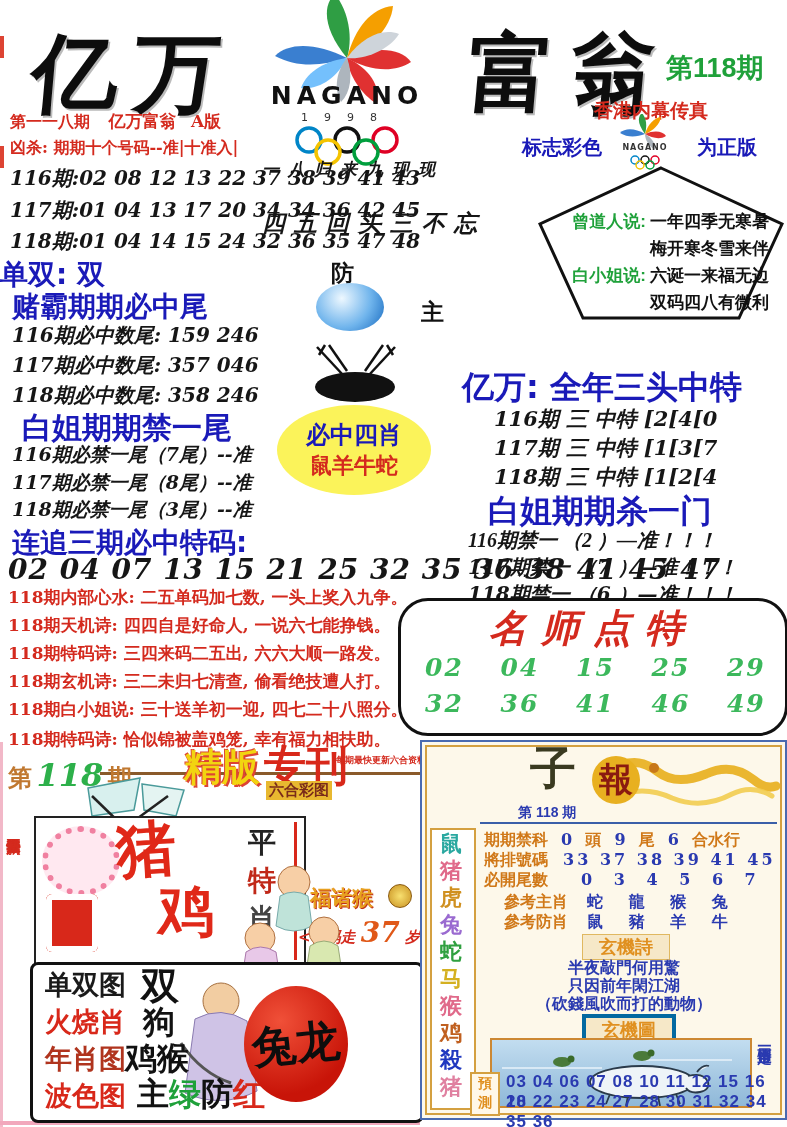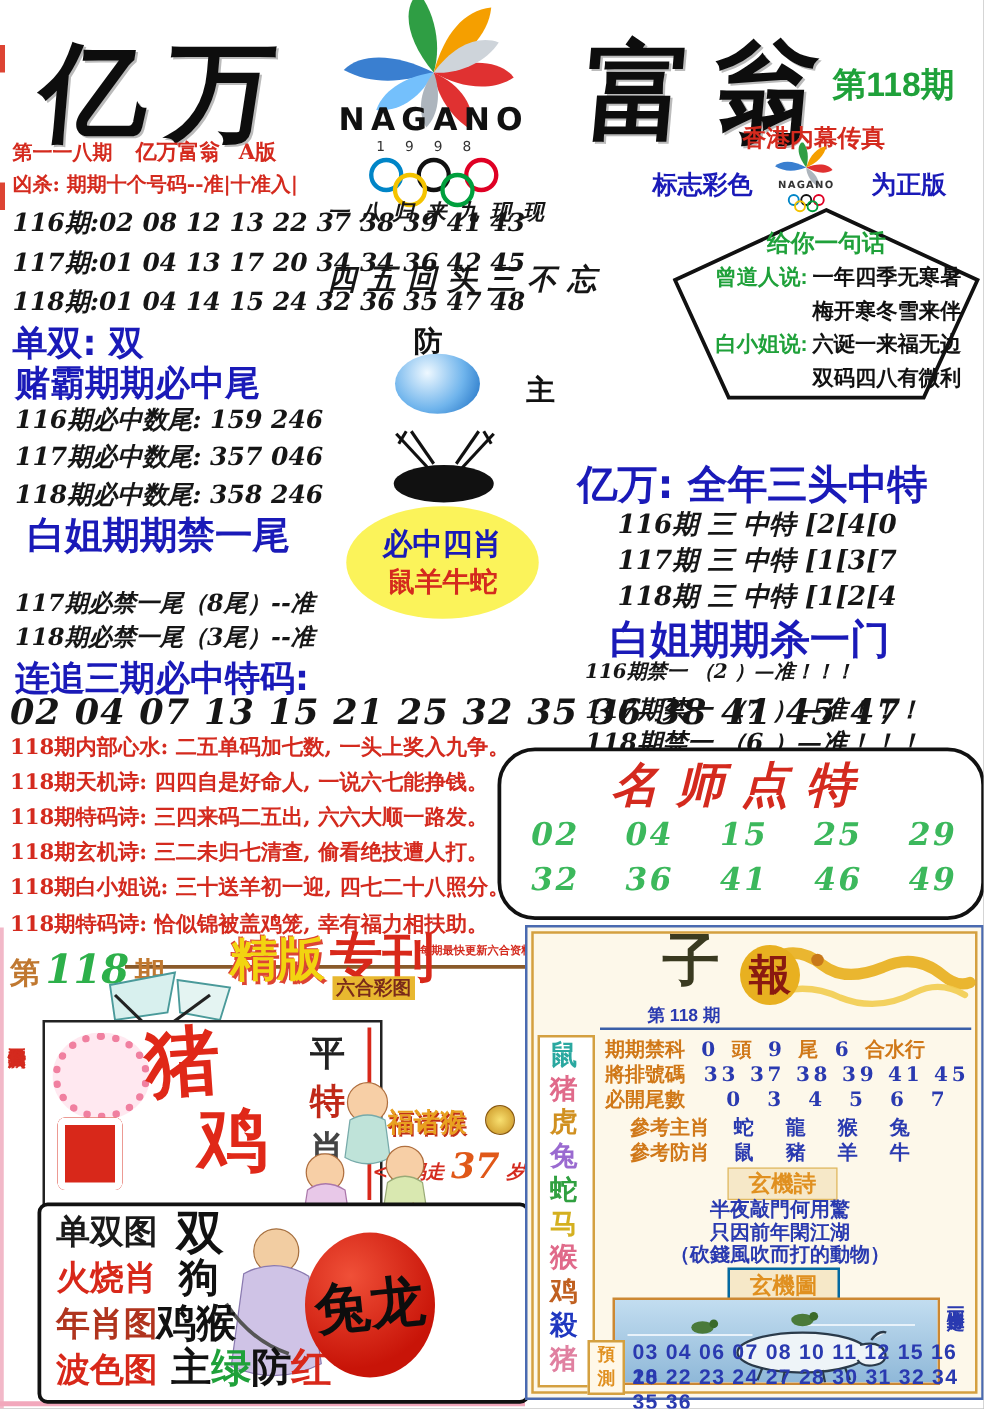--- a/index.html
+++ b/index.html
@@ -65,27 +65,28 @@
     <span class="hw-red" style="font-size:16px;">第一一八期</span>
     <span class="hw-red" style="font-size:17px;margin-left:14px;">亿万富翁</span>
     <span class="hw-red" style="font-size:17px;margin-left:10px;">A版</span>
   </div>
   <div class="abs hw-red" style="left:10px;top:138px;font-size:16px;">凶杀: 期期十个号码--准|十准入|</div>
 
   <div class="abs hand" style="left:10px;top:165px;font-size:20px;">116期:02 08 12 13 22 37 38 39 41 43</div>
   <div class="abs hand" style="left:10px;top:197px;font-size:20px;">117期:01 04 13 17 20 34 34 36 42 45</div>
   <div class="abs hand" style="left:10px;top:228px;font-size:20px;">118期:01 04 14 15 24 32 36 35 47 48</div>
 
-  <div class="abs bighead" style="left:10px;top:256px;font-size:28px;">单双: 双</div>
+  <div class="abs bighead" style="left:0;top:256px;font-size:28px;">单双: 双</div>
   <div class="abs bighead" style="left:12px;top:288px;font-size:28px;">赌霸期期必中尾</div>
   <div class="abs hand" style="left:12px;top:322px;font-size:20px;">116期必中数尾:  159   246</div>
   <div class="abs hand" style="left:12px;top:352px;font-size:20px;">117期必中数尾:  357   046</div>
   <div class="abs hand" style="left:12px;top:382px;font-size:20px;">118期必中数尾:  358   246</div>
 
   <div class="abs bighead" style="left:22px;top:408px;font-size:30px;">白姐期期禁一尾</div>
+  <div class="abs hand" style="left:12px;top:442px;font-size:19px;">116期必禁一尾（7尾）--准</div>
   <div class="abs hand" style="left:12px;top:470px;font-size:19px;">117期必禁一尾（8尾）--准</div>
   <div class="abs hand" style="left:12px;top:497px;font-size:19px;">118期必禁一尾（3尾）--准</div>
 
   <div class="abs bighead" style="left:12px;top:524px;font-size:28px;">连追三期必中特码:</div>
   <div class="abs hand" style="left:8px;top:553px;font-size:28px;letter-spacing:1px;">02 04 07 13 15 21 25 32 35 36 38 41 45 47</div>
 
   <div class="abs hw-red" style="left:8px;top:586px;font-size:17px;">118期内部心水: 二五单码加七数, 一头上奖入九争。</div>
   <div class="abs hw-red" style="left:8px;top:614px;font-size:17px;">118期天机诗: 四四自是好命人, 一说六七能挣钱。</div>
   <div class="abs hw-red" style="left:8px;top:642px;font-size:17px;">118期特码诗: 三四来码二五出, 六六大顺一路发。</div>
   <div class="abs hw-red" style="left:8px;top:670px;font-size:17px;">118期玄机诗: 三二未归七清查, 偷看绝技遭人打。</div>
@@ -135,21 +136,20 @@
         <circle cx="28" cy="51" r="4" stroke="#f4c300"></circle>
       <circle cx="38" cy="51" r="4" stroke="#009f3d"></circle>
     </g>
   </svg>
   <div class="abs b blue" style="left:697px;top:134px;font-size:20px;">为正版</div>
 
   <div class="abs" style="left:538px;top:166px;width:246px;height:154px;">
     <svg class="abs" style="left:0;top:0;" width="246" height="154" viewBox="0 0 246 154">
       <polygon points="123,2 244,58 201,152 45,152 2,58" fill="#fff" stroke="#111" stroke-width="3"></polygon>
     </svg>
-    <div class="abs b green" style="left:0;top:16px;width:246px;text-align:center;font-size:19px;">给你一句话</div>
     <div class="abs" style="left:12px;top:42px;width:222px;">
       <div class="pent-row">
           <span class="pent-sp">曾道人说:</span>
           <span class="pent-tx">一年四季无寒暑</span>
         </div>
       <div class="pent-row">
           <span class="pent-sp"></span>
           <span class="pent-tx">梅开寒冬雪来伴</span>
         </div>
       <div class="pent-row">
@@ -162,21 +162,21 @@
         </div>
     </div>
   </div>
 
   <div class="abs bighead" style="left:462px;top:366px;font-size:32px;">亿万: 全年三头中特</div>
   <div class="abs hand" style="left:494px;top:405px;font-size:21px;">116期 三 中特 [2[4[0</div>
   <div class="abs hand" style="left:494px;top:434px;font-size:21px;">117期 三 中特 [1[3[7</div>
   <div class="abs hand" style="left:494px;top:463px;font-size:21px;">118期 三 中特 [1[2[4</div>
 
   <div class="abs bighead" style="left:488px;top:490px;font-size:32px;">白姐期期杀一门</div>
-  <div class="abs hand" style="left:468px;top:527px;font-size:16px;">116期禁一 （2 ）—准！！！</div>
+  <div class="abs hand" style="left:468px;top:527px;font-size:20px;font-family:Liberation Serif, serif;">116期禁一 （2 ）—准！！！</div>
   <div class="abs hand" style="left:468px;top:554px;font-size:20px;">117期禁一 （7 ）—准！！！</div>
   <div class="abs hand" style="left:468px;top:581px;font-size:20px;">118期禁一 （6 ）—准！！！</div>
 
   <div class="abs" style="left:398px;top:598px;width:384px;height:132px;border:3.5px solid #111;border-radius:30px;background:#fff;">
     <div class="abs hw-red" style="left:0;top:2px;width:100%;text-align:center;font-size:38px;font-style:italic;letter-spacing:14px;">名师点特</div>
     <div class="abs hand green" style="left:24px;top:52px;font-size:25px;color:#3cb85c;letter-spacing:2px;word-spacing:26px;">02   04   15   25   29</div>
     <div class="abs hand" style="left:24px;top:88px;font-size:25px;color:#3cb85c;letter-spacing:2px;word-spacing:26px;">32   36   41   46   49</div>
   </div>
 
   <div class="abs" style="left:100px;top:772px;width:330px;height:3px;background:#8a5a2a;"></div>
@@ -307,21 +307,21 @@
     <div class="abs" style="left:82px;top:170px;font-size:16px;white-space:nowrap;font-family:'DejaVu Serif',serif;">
       <span class="panel-label">參考防肖</span>
       <span class="panel-val" style="margin-left:14px;letter-spacing:10px;">鼠 豬 羊 牛</span>
     </div>
 
     <div class="abs b" style="left:62px;top:192px;width:280px;text-align:center;font-size:18px;color:#e09020;background:#f6e8c8;border:1px solid #e0b860;width:86px;left:160px;">玄機詩</div>
     <div class="abs b" style="left:62px;top:216px;width:280px;text-align:center;font-size:16px;color:#2a3ab0;font-family:'DejaVu Serif',serif;">半夜敲門何用驚</div>
     <div class="abs b" style="left:62px;top:234px;width:280px;text-align:center;font-size:16px;color:#2a3ab0;font-family:'DejaVu Serif',serif;">只因前年閑江湖</div>
     <div class="abs b" style="left:62px;top:252px;width:280px;text-align:center;font-size:16px;color:#2a3ab0;font-family:'DejaVu Serif',serif;">（砍錢風吹而打的動物）</div>
 
-    <div class="abs b" style="left:160px;top:272px;width:86px;text-align:center;font-size:18px;color:#e09020;background:#f6e8c8;border:2px solid #0369a1;">玄機圖</div>
+    <div class="abs b" style="left:160px;top:272px;width:86px;text-align:center;font-size:18px;color:#e09020;background:#f6e8c8;border:4px solid #0369a1;">玄機圖</div>
 
     <svg class="abs" style="left:68px;top:296px;border:2px solid #cc8833;" width="258" height="66" viewBox="0 0 258 66">
       <defs>
           <linearGradient id="sky" x1="0" y1="0" x2="0" y2="1">
         <stop offset="0" stop-color="#c2ddf0"></stop>
             <stop offset="1" stop-color="#8fb8d8"></stop>
           </linearGradient>
         </defs>
       <rect width="258" height="66" fill="url(#sky)"></rect>
       <line x1="10" y1="28" x2="110" y2="28" stroke="#e8f2fa" stroke-width="1.5"></line>

